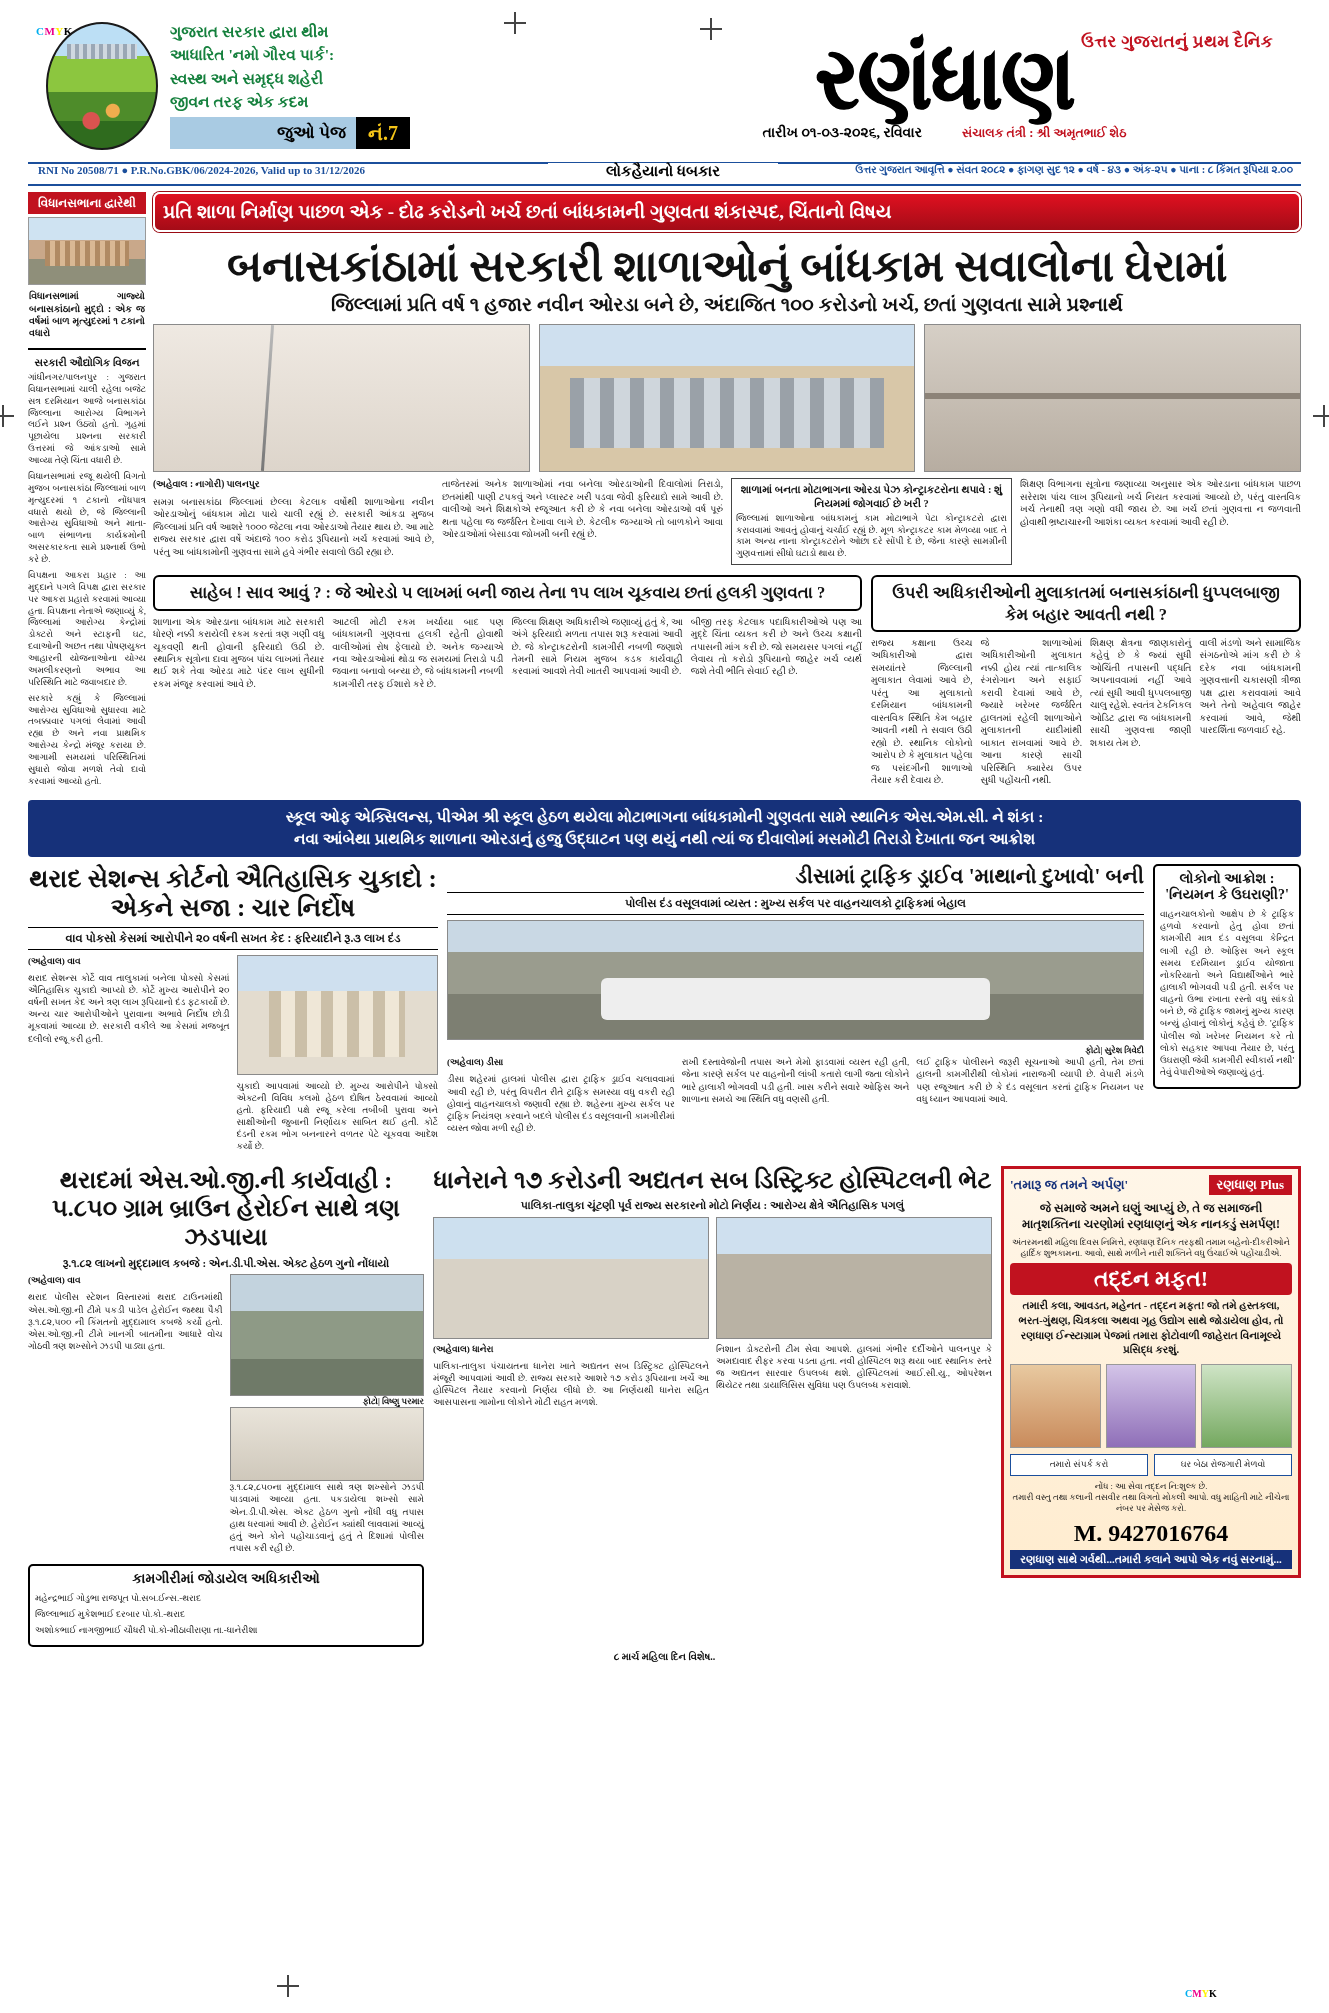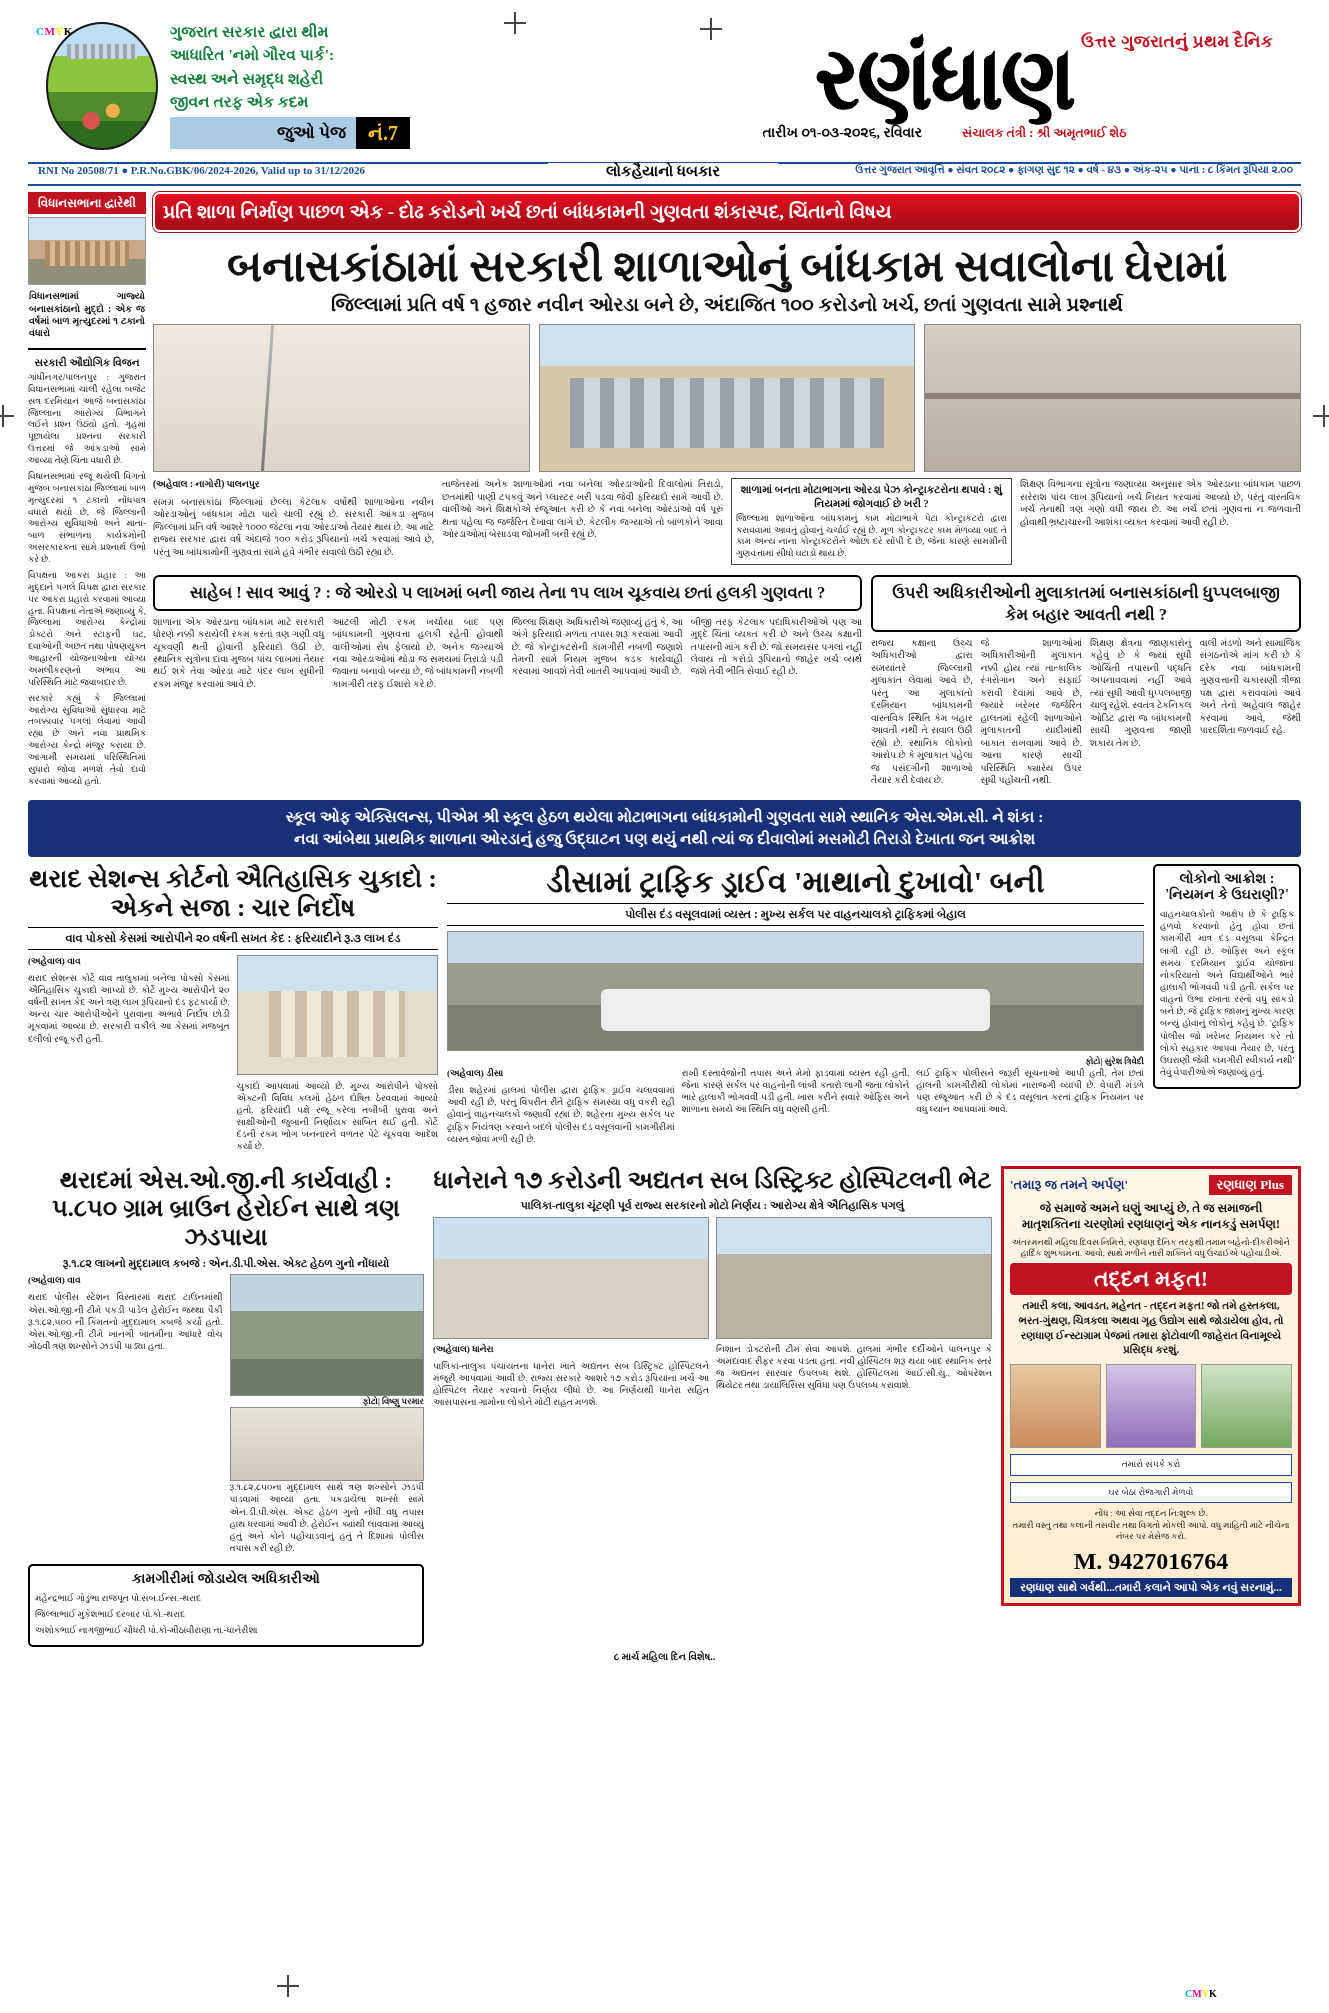--- a/index.html
+++ b/index.html
@@ -124,21 +124,21 @@
     font:bold 15.5px/1.45 "Liberation Serif",serif; padding:6px 10px; margin:8px 0 7px;
     border-radius:4px;}
   .bluebanner .l2 { display:block; }
 
   
   .tier2 { display:flex; gap:9px; }
   .t2a { width:410px; flex:0 0 410px; }
   .t2b { flex:1; }
   .t2c { width:148px; flex:0 0 148px; }
   .t2-head { text-align:center; font:bold 25px/1.18 "Liberation Serif",serif; }
-  .t2-head.mid { font-size:30px; }
+  .t2-head.mid { font-size:21px;text-align:right; }
   .t2-sub { text-align:center; font:bold 11.5px/1.3 "Liberation Serif",serif; margin:4px 0 5px;
     border-top:1px solid #000; border-bottom:1px solid #000; padding:3px 0;}
   .t2-photo { height:120px; border:1px solid #8a8a8a; margin:0 0 5px 0; }
   .t2-photo.court { background:linear-gradient(#cfe0ef 0 30%, #e3dccf 30% 100%); position:relative;}
   .t2-photo.court:after{content:"";position:absolute;left:16%;top:30%;width:68%;height:56%;
     background:repeating-linear-gradient(90deg,#cbbfa8 0 12px,#efe7d7 12px 26px);}
   .t2-photo.traffic { background:linear-gradient(#c9d8e4 0 26%, #9a9c8e 26% 62%, #7d7f72 62% 100%); position:relative;}
   .t2-photo.traffic:after{content:"";position:absolute;left:22%;top:48%;width:56%;height:36%;
     background:#eee;border-radius:6px;}
   .side-box { border:2px solid #000; border-radius:5px; padding:5px; }
@@ -168,21 +168,21 @@
   .ad-brand { background:#c1121f; color:#fff; font:bold 13px "Liberation Serif",serif; padding:2px 8px;}
   .ad-slogan { font:bold 13px "Liberation Serif",serif; color:#16317a; }
   .ad-h1 { text-align:center; font:bold 12px/1.35 "Liberation Serif",serif; margin:5px 0; }
   .ad-free { text-align:center; background:#c1121f; color:#fff; font:bold 22px "Liberation Serif",serif;
      padding:3px; border-radius:4px; margin:4px 0;}
   .ad-body { font:bold 10.5px/1.4 "Liberation Serif",serif; text-align:center; }
   .ad-photos { display:flex; gap:5px; margin:6px 0; }
   .ad-ph { flex:1; height:84px; border:1px solid #999; }
   .ad-ph.a{background:linear-gradient(#e8c9a0,#c98b5c);} .ad-ph.b{background:linear-gradient(#d3c4e8,#8f6fb8);}
   .ad-ph.c{background:linear-gradient(#cfe4c6,#74a85f);}
-  .ad-cols { display:flex; gap:6px;flex-direction:column; }
+  .ad-cols { display:flex; gap:6px; }
   .ad-col { flex:1; border:1px solid #1b4f9c; padding:4px; font:9px/1.3 "Liberation Serif",serif;
     text-align:center; background:#fff;}
   .ad-phone { text-align:center; font:bold 24px "Liberation Serif",serif; color:#000; margin:6px 0 3px;}
   .ad-foot { text-align:center; background:#16317a; color:#fff; font:bold 11px "Liberation Serif",serif; padding:3px;}
 
   .hr-blk { border:0; border-top:2px solid #000; margin:6px 0; }
   .tiny { font:8.6px/1.3 "Liberation Serif",serif; text-align:justify; }
 </style>
 </head>
 <body>

